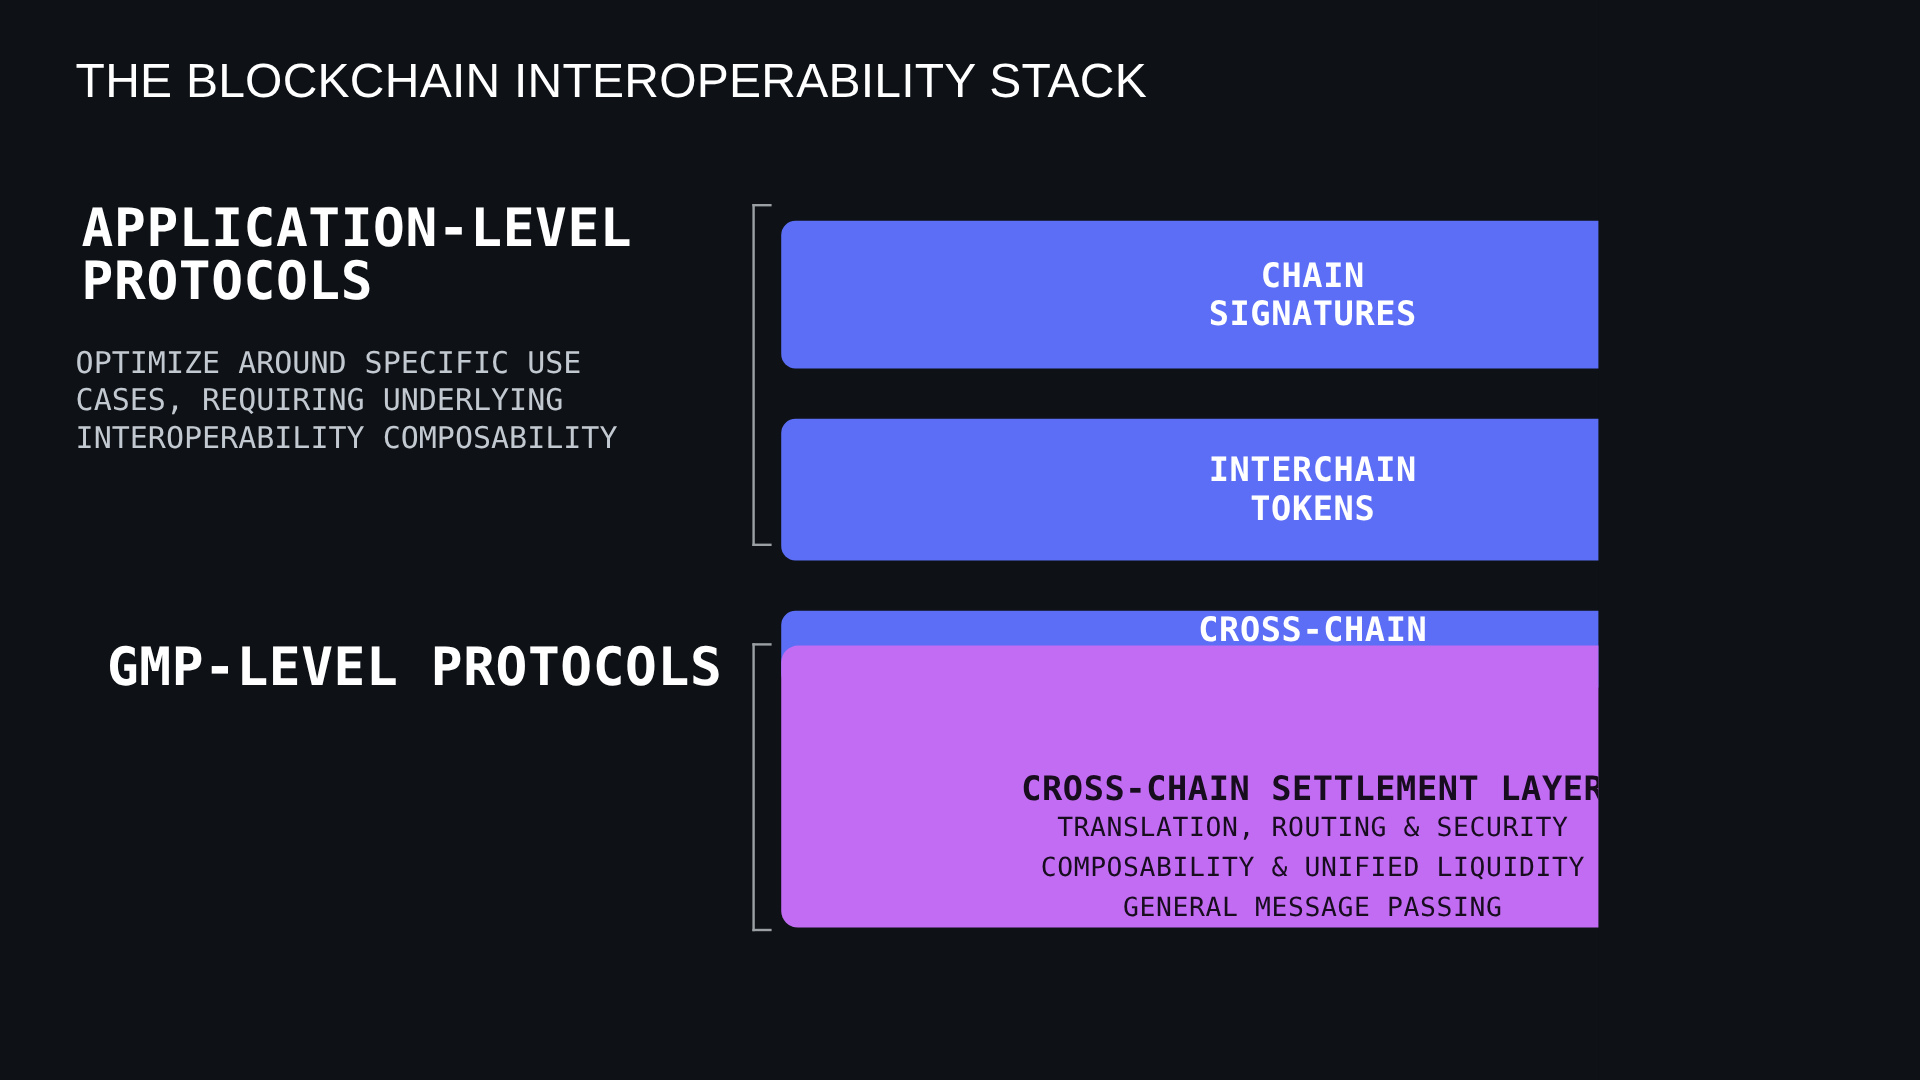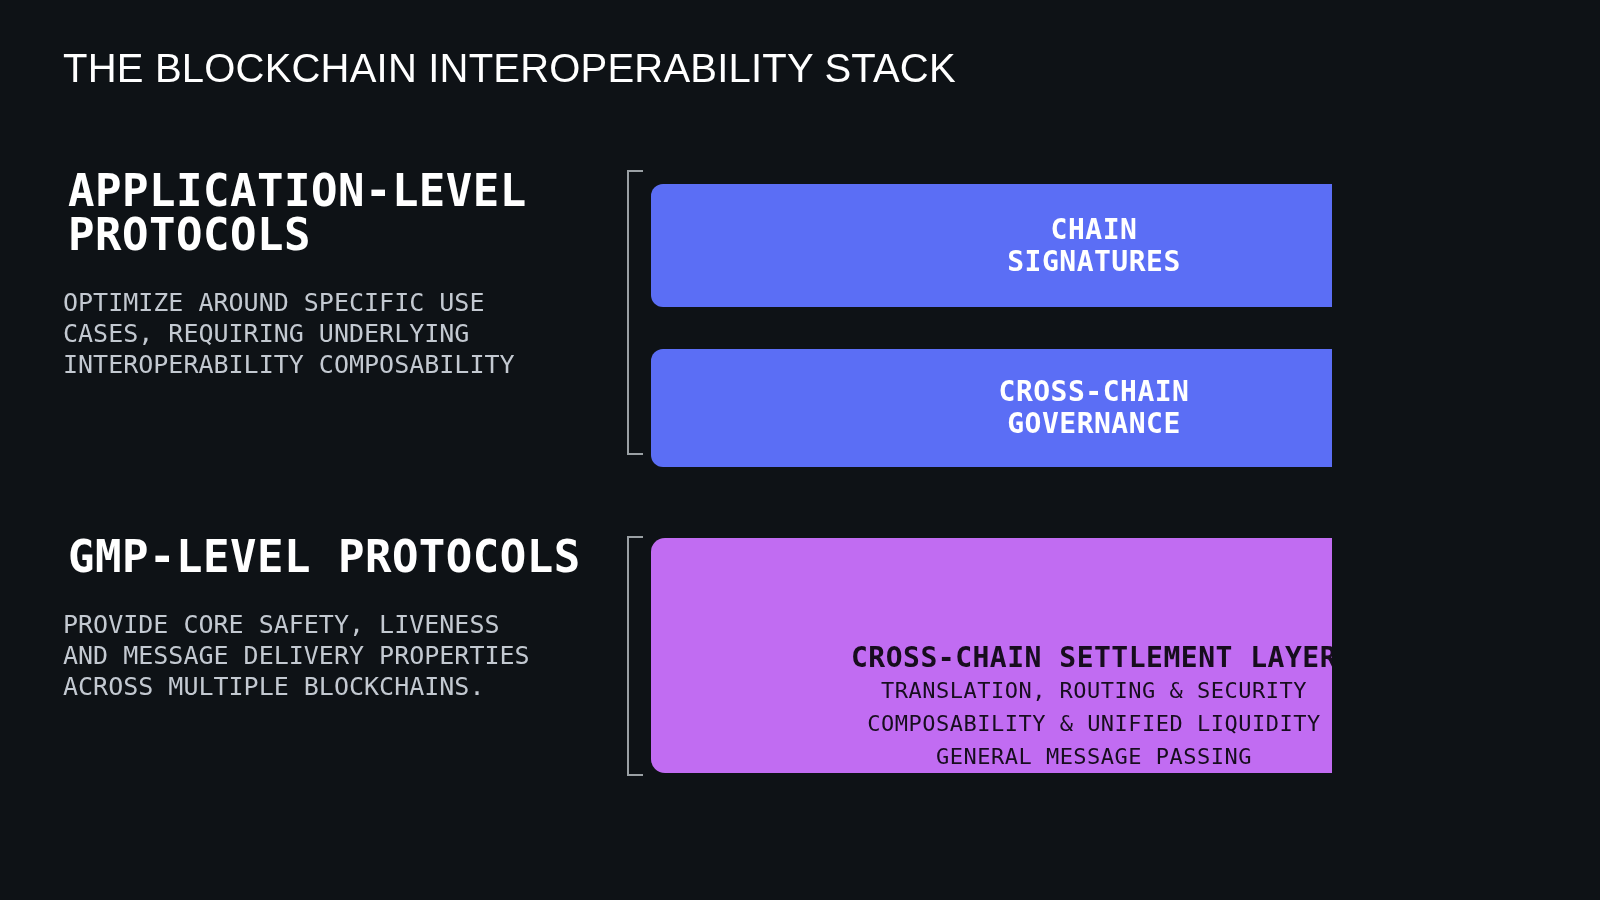--- a/index.html
+++ b/index.html
@@ -22,21 +22,21 @@
     margin: 0;
     font-family: "Liberation Sans", sans-serif;
     font-size: 40px;
     font-weight: 500;
     letter-spacing: 0.2px;
     color: var(--heading-text, #ffffff);
     white-space: pre-line;
   }
   .text-block { position: absolute; left: 63px; width: 565px; }
   .app-text { top: 164px; }
-  .gmp-text { top: 530px; }
+  .gmp-text { top: 530px; text-align: center; }
   .sec-heading {
     margin: 5px;
     font-size: 44px;
     font-weight: bold;
     line-height: 44px;
     letter-spacing: 0.5px;
     color: var(--heading-text, #ffffff);
     white-space: pre-line;
   }
   .sec-desc {
@@ -123,29 +123,28 @@
     <p class="sec-desc">OPTIMIZE AROUND SPECIFIC USE
 CASES, REQUIRING UNDERLYING
 INTEROPERABILITY COMPOSABILITY</p>
   </section>
 
   <div class="bracket bracket-app"></div>
 
   <div class="app-grid">
     <div class="app-box">CHAIN
 SIGNATURES</div>
+    <div class="app-box">INTERCHAIN
+TOKENS</div>
     <div class="app-box">CROSS-CHAIN
 GOVERNANCE</div>
   </div>
 
   <section class="text-block gmp-text">
     <h2 class="sec-heading">GMP-LEVEL PROTOCOLS</h2>
-    <p class="sec-desc">PROVIDE CORE SAFETY, LIVENESS
-AND MESSAGE DELIVERY PROPERTIES
-ACROSS MULTIPLE BLOCKCHAINS.</p>
   </section>
 
   <div class="bracket bracket-gmp"></div>
 
   <div class="gmp-box">
     <div class="gmp-box-title">CROSS-CHAIN SETTLEMENT LAYER</div>
     <div class="gmp-box-line">TRANSLATION, ROUTING &amp; SECURITY</div>
     <div class="gmp-box-line">COMPOSABILITY &amp; UNIFIED LIQUIDITY</div>
     <div class="gmp-box-line">GENERAL MESSAGE PASSING</div>
   </div>

